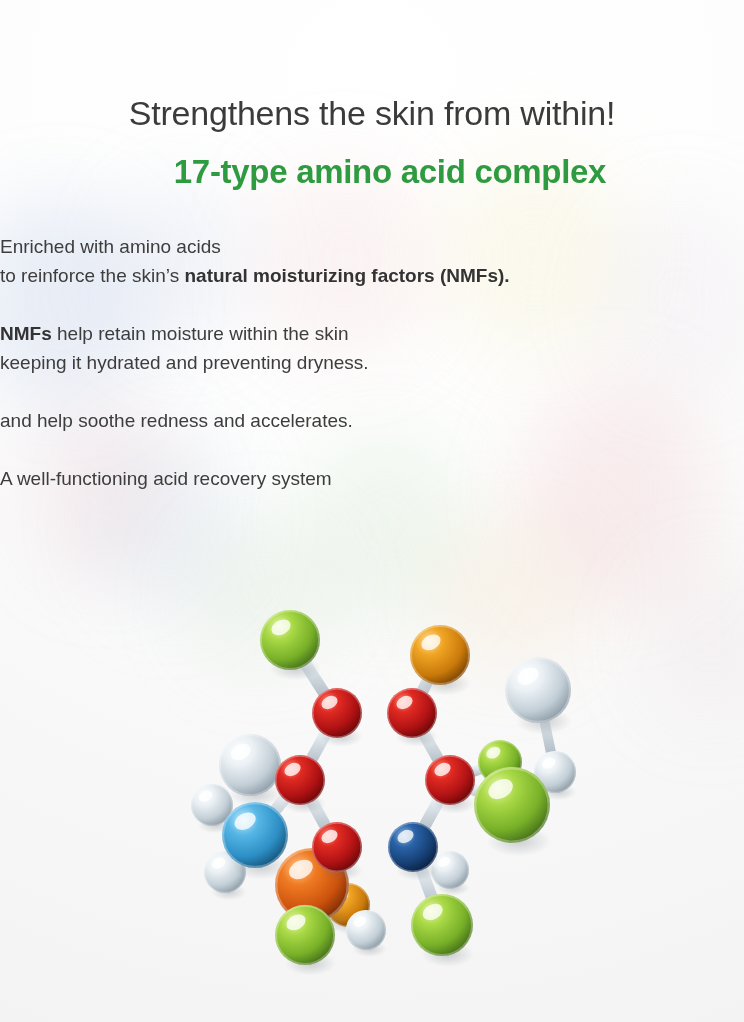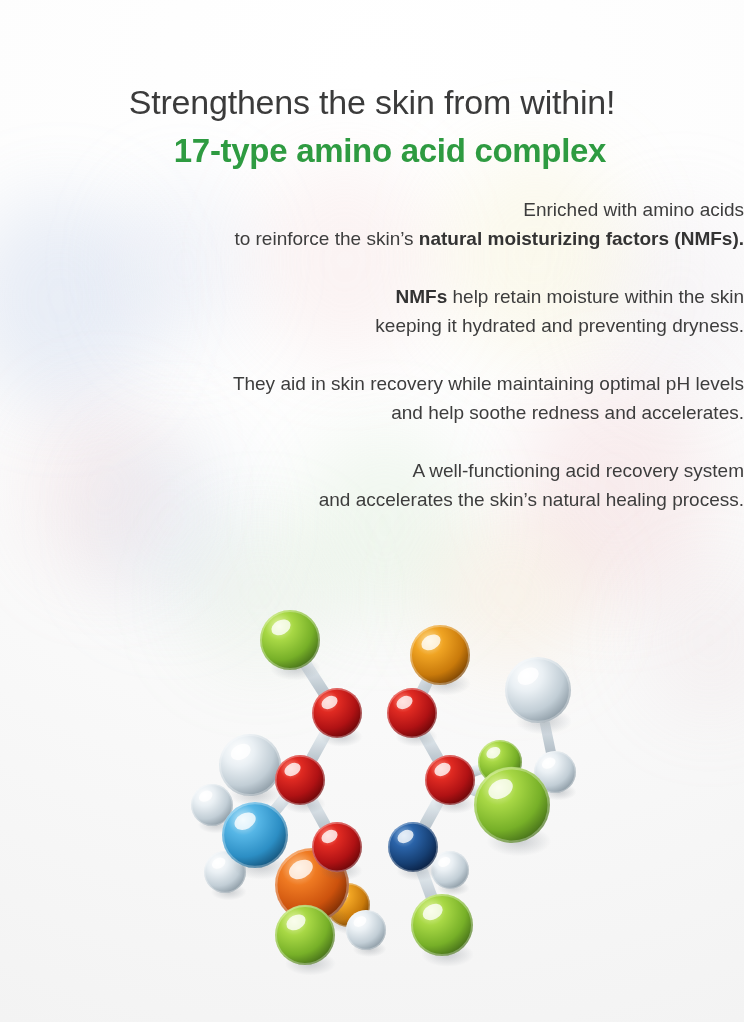--- a/index.html
+++ b/index.html
@@ -43,42 +43,42 @@
   .blob-k { left: 185px;  top: 520px; width: 150px; height: 150px; background: rgba(180,215,170,0.14); }
   .blob-l { left: 640px;  top: 560px; width: 140px; height: 160px; background: rgba(225,190,195,0.12); }
 
   
   .heading-block {
     position: relative;
     padding-top: 76px;
     text-align: center;
   }
   .headline {
-    margin: 5px;
+    margin: 16px;
     font-size: 34px;
     font-weight: 300;
     letter-spacing: -0.2px;
     color: #3b3b3b;
     line-height: 1.25;
   }
   .subheadline {
     margin: 6px 0 0 0;
     font-size: 33px;
     font-weight: 700;
     letter-spacing: -0.3px;
     color: #2e9b41;
     line-height: 1.25;
     padding-left: 36px;
   }
 
   
   .copy {
     position: relative;
-    margin-top: 24px;
-    text-align: right;
+    margin-top: 40px;
+    text-align: left;
     color: #3d3d3d;
     font-size: 19px;
     line-height: 29px;
     font-weight: 400;
   }
   .para { margin: 0; }
   .para + .para { margin-top: 29px; }
   .para .line { display: block; }
   .para b { font-weight: 700; color: #333333; }
 
@@ -120,26 +120,24 @@
   <div class="copy" id="copy">
       <p class="para">
         <span class="line"><span>Enriched with amino acids</span></span>
         <span class="line"><span>to reinforce the skin’s </span><b>natural moisturizing factors (NMFs).</b></span>
       </p>
       <p class="para">
         <span class="line"><b>NMFs</b><span> help retain moisture within the skin</span></span>
         <span class="line"><span>keeping it hydrated and preventing dryness.</span></span>
       </p>
       <p class="para">
-        <span class="line"><span>They aid in skin recovery while maintaining optimal pH levels</span></span>
         <span class="line"><span>and help soothe redness and accelerates.</span></span>
       </p>
       <p class="para">
         <span class="line"><span>A well-functioning acid recovery system</span></span>
-        <span class="line"><span>and accelerates the skin’s natural healing process.</span></span>
       </p>
     </div>
 
   <div class="molecule-wrap">
     <svg class="molecule-svg" id="molecule-svg" viewBox="0 0 744 400">
       <defs>
         <radialGradient id="g-ring" cx="32%" cy="27%" r="78%">
           <stop offset="0%" stop-color="#ff8a7a"></stop>
           <stop offset="28%" stop-color="#e02a22"></stop>
           <stop offset="70%" stop-color="#b01214"></stop>

